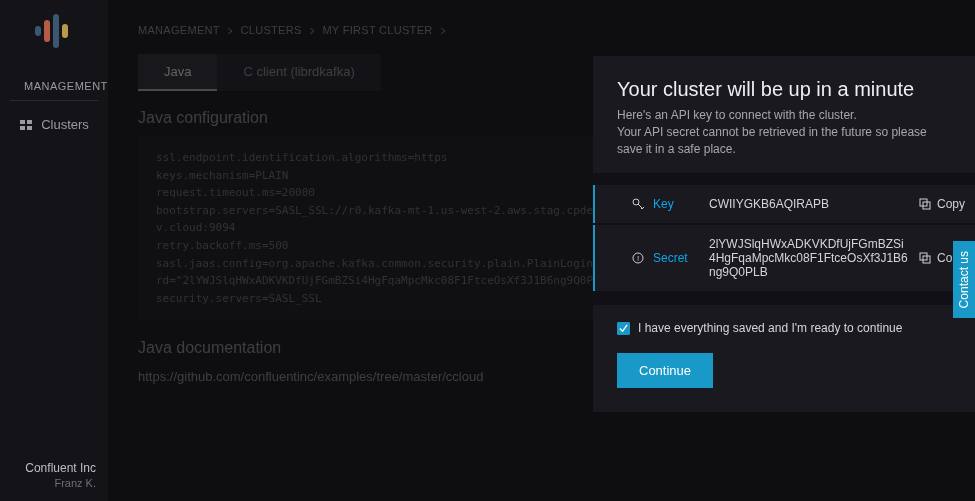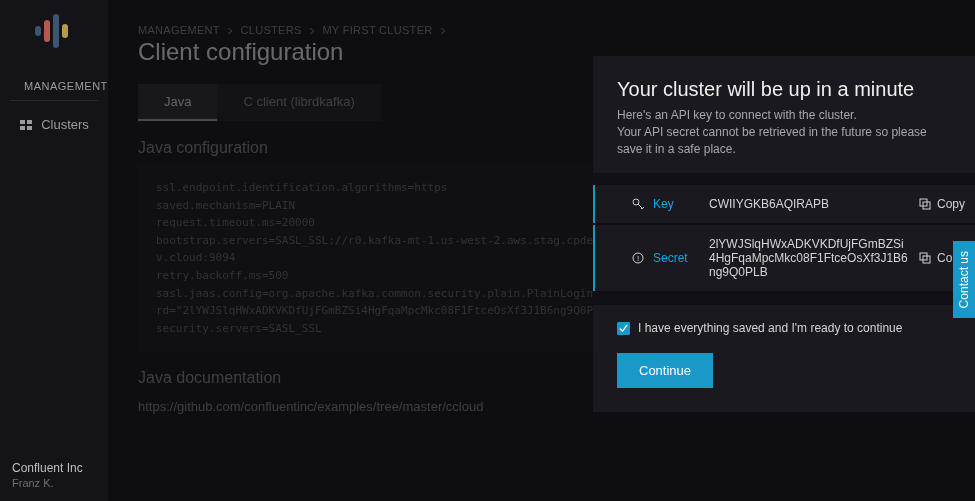--- a/index.html
+++ b/index.html
@@ -4,21 +4,21 @@
   <style>
     * { margin:0; padding:0; box-sizing:border-box; }
     body { font-family: -apple-system, BlinkMacSystemFont, "Segoe UI", sans-serif; background:#1f1e25; color:#fff; width:975px; height:501px; overflow:hidden; }
     .app { display:flex; height:100%; }
     .sidebar { width:108px; background:#141318; display:flex; flex-direction:column; }
     .logo { height:60px; display:flex; align-items:center; justify-content:center; }
     .logo svg { width:70px; height:36px; }
     .side-head { color:#9c9b9f; font-size:11px; letter-spacing:0.5px; padding:20px 14px 8px; border-bottom:1px solid #2a2930; margin:0 10px 8px; text-align:center; }
     .side-item { display:flex; align-items:center; gap:8px; padding:8px 14px; color:#9c9b9f; font-size:13px; cursor:pointer; justify-content:center; }
     .side-item .ic { width:14px; height:14px; display:inline-flex; }
-    .side-foot { margin-top:auto; padding:12px; text-align:left; }
+    .side-foot { margin-top:auto; padding:12px; text-align:right; }
     .side-foot .org { color:#bfbfc2; font-size:12px; }
     .side-foot .user { color:#6f6e74; font-size:11px; margin-top:2px; }
     .main { flex:1; position:relative; padding:24px 30px; overflow:hidden; }
     .crumbs { font-size:11px; color:#8a8a90; letter-spacing:0.3px; }
     .crumbs span { display:inline-flex; align-items:center; }
     .crumbs .sep { margin:0 4px; width:6px; height:6px; }
     .title { font-size:24px; font-weight:400; margin-top:2px; color:#e7e7e9; }
     .tabs { margin-top:18px; display:flex; }
     .tab { padding:10px 26px; font-size:13px; background:#2c2b33; color:#8b8b90; cursor:pointer; }
     .tab.active { background:#37363f; color:#d8d8db; border-bottom:2px solid #a3a3a3; }
@@ -95,36 +95,35 @@
             <path d="M1 0l4 3-4 3" fill="none" stroke="#8a8a90"></path>
           </svg>
         </span>
       <span>MY FIRST CLUSTER</span>
       <span class="sep">
           <svg viewBox="0 0 6 6">
             <path d="M1 0l4 3-4 3" fill="none" stroke="#8a8a90"></path>
           </svg>
         </span>
     </div>
-    <h1 class="title">Client configuration</h1>
 
     <div class="tabs">
       <div class="tab active">Java</div>
       <div class="tab">C client (librdkafka)</div>
     </div>
 
     <div class="section-head">
       <span>Java configuration</span>
       <span class="toggle-keys">
         <span class="box"></span>
         <span>show API keys</span>
       </span>
     </div>
     <div class="code"><span>ssl.endpoint.identification.algorithms=https</span>
-<span>saved.mechanism=PLAIN</span>
+<span>keys.mechanism=PLAIN</span>
 <span>request.timeout.ms=20000</span>
 <span>bootstrap.servers=SASL_SSL://r0.kafka-mt-1.us-west-2.aws.stag.cpdev.cloud:9093,r0.kafka-mt-1.us-west-2.aws.stag.cpdev.cloud:9094</span>
 <span>retry.backoff.ms=500</span>
 <span>sasl.jaas.config=org.apache.kafka.common.security.plain.PlainLoginModule required username="CWIIYGKB6AQIRAPB" password="2lYWJSlqHWxADKVKDfUjFGmBZSi4HgFqaMpcMkc08F1FtceOsXf3J1B6ng9Q0PLB";</span>
 <span>security.servers=SASL_SSL</span></div>
 
     <div class="section-head">
       <span>Java documentation</span>
     </div>
     <div class="doc-link">https://github.com/confluentinc/examples/tree/master/ccloud</div>

